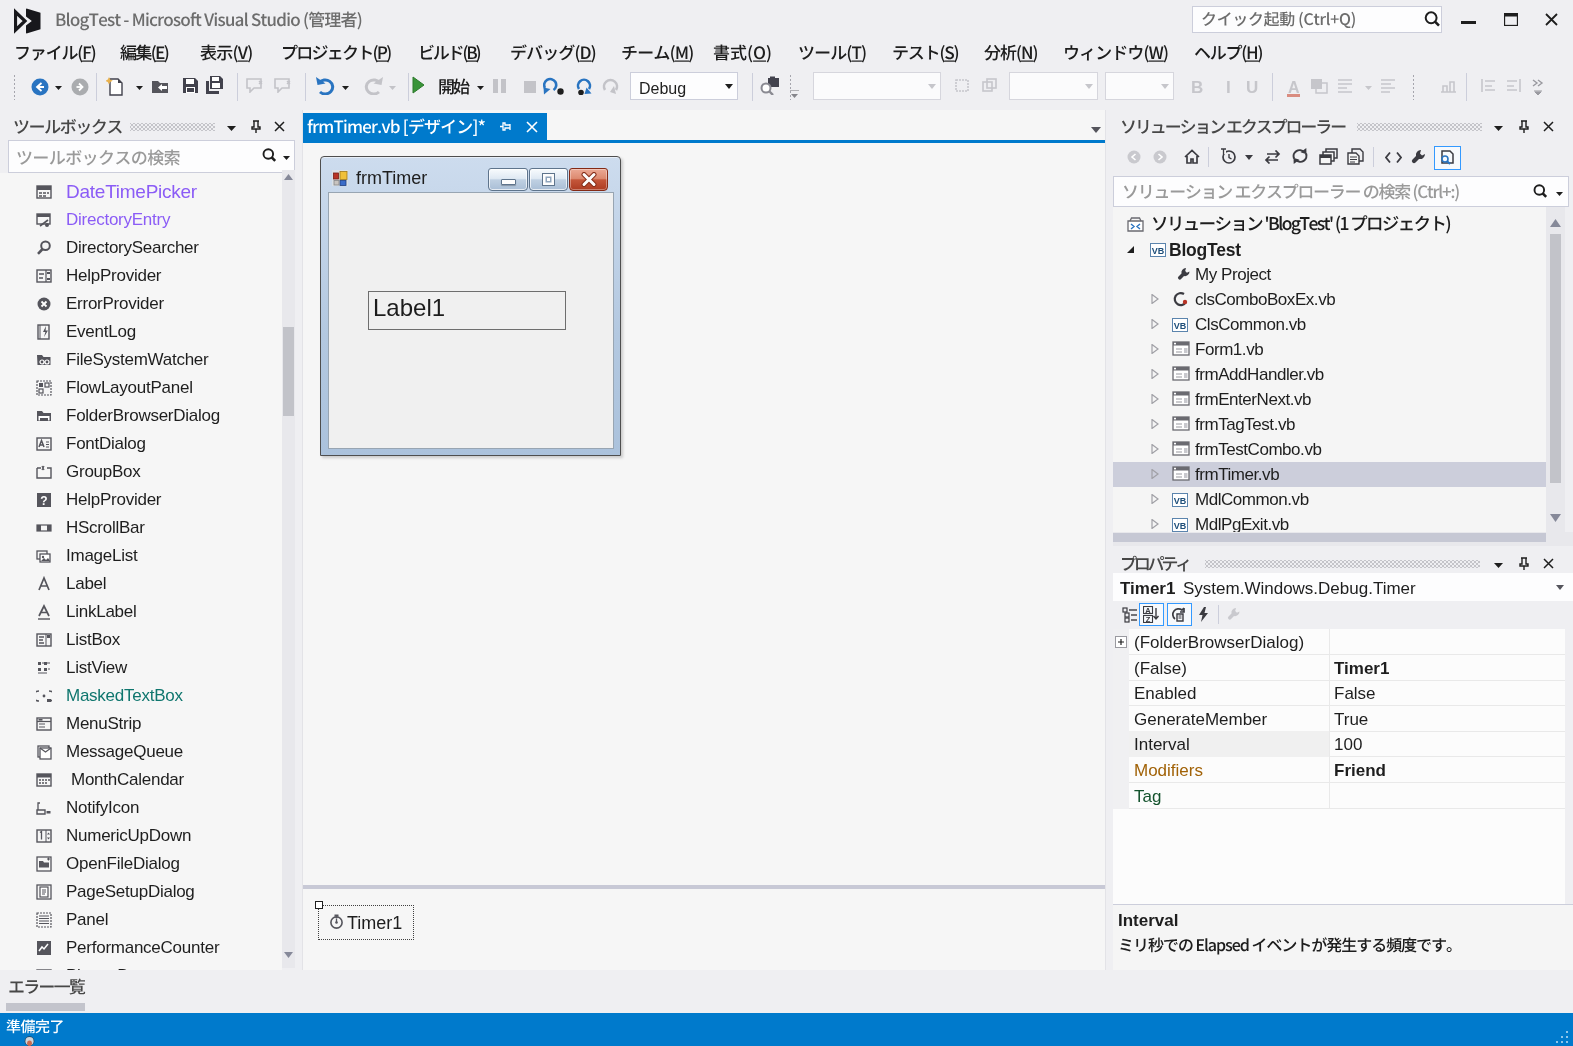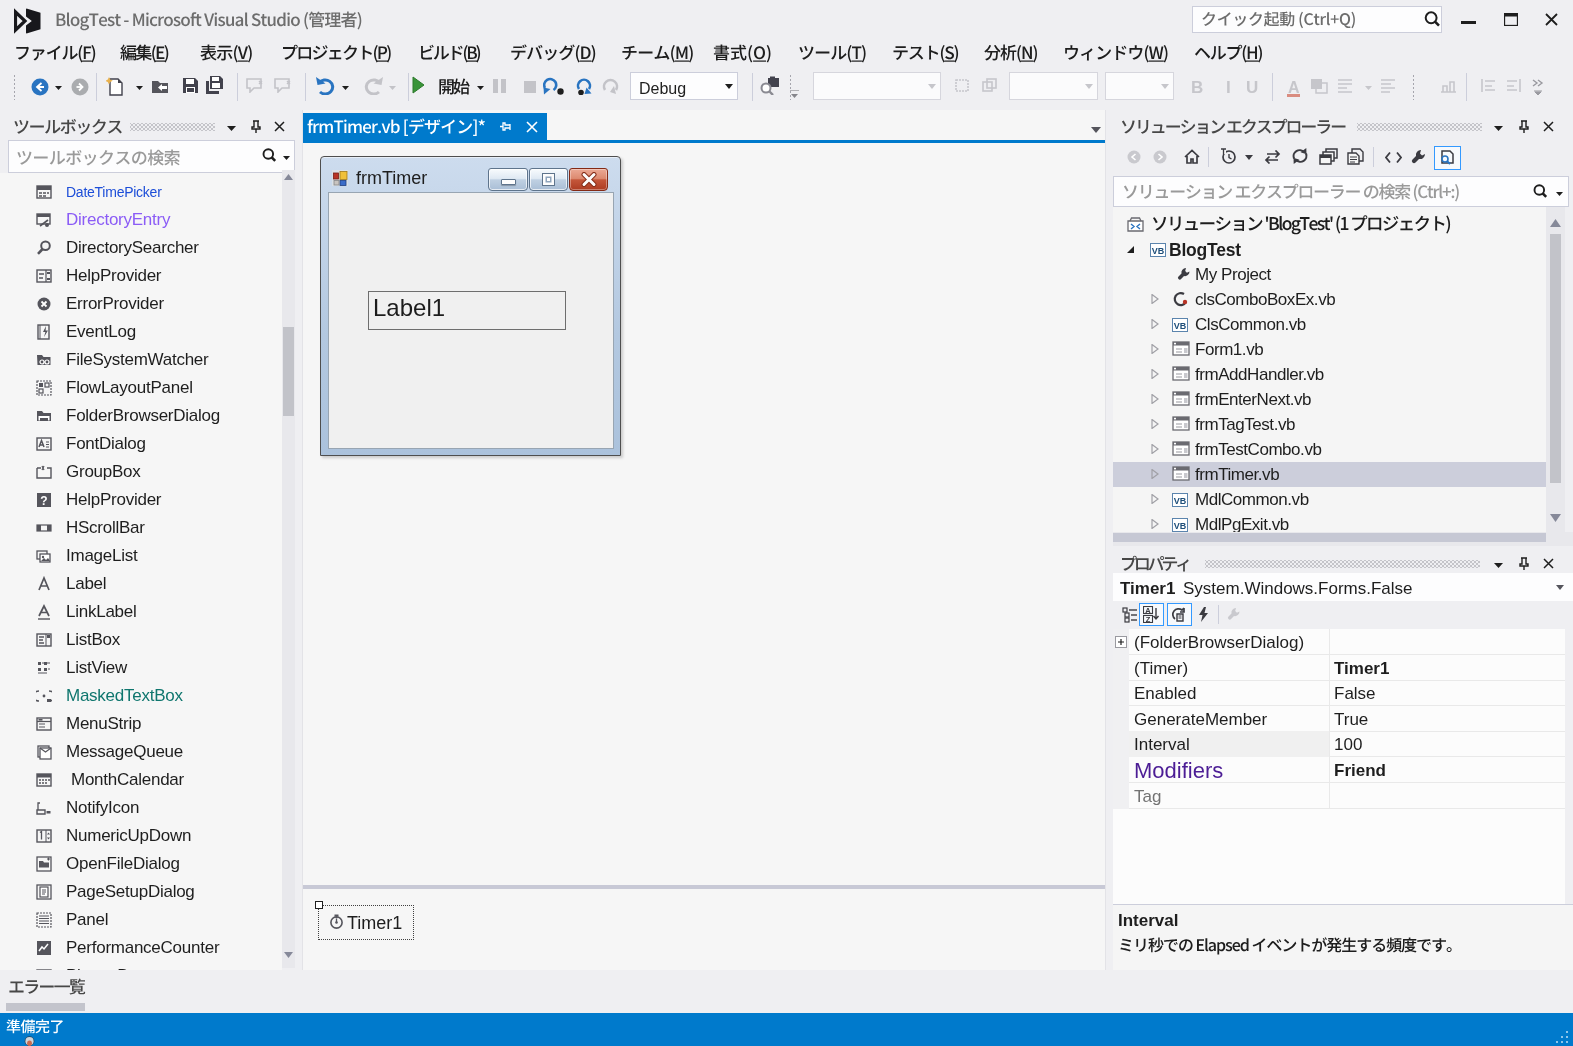--- a/index.html
+++ b/index.html
@@ -265,21 +265,21 @@
     </svg></div>
 <div style="position:absolute;left:283px;top:155px;line-height:0"><svg width="7" height="4" viewBox="0 0 7 4">
       <path d="M0,0 L7,0 L3.5,4 Z" fill="#1e1e1e"></path>
     </svg></div>
 <div style="position:absolute;left:0px;top:173px;width:282px;height:797px;background:#F6F6F6"></div>
 <div style="position:absolute;left:36px;top:184px;line-height:0"><svg width="16" height="16" viewBox="0 0 16 16">
       <rect x="1" y="2" width="14" height="12" fill="none" stroke="#55555c" stroke-width="1.4"></rect>
       <rect x="1" y="2" width="14" height="4" fill="#55555c"></rect>
       <path d="M3,9 h3 M7,9 h3 M11,9 h2 M3,12 h3 M7,12 h3" stroke="#55555c" stroke-width="1.4"></path>
     </svg></div>
-<div style="position:absolute;left:66px;top:182px;font-size:14px;color:#1d4ed8;white-space:pre;line-height:20px;letter-spacing:-0.25px">DateTimePicker</div>
+<div style="position:absolute;left:66px;top:182px;font-size:19px;color:#8b5cf6;white-space:pre;line-height:20px;letter-spacing:-0.25px">DateTimePicker</div>
 <div style="position:absolute;left:36px;top:212px;line-height:0"><svg width="16" height="16" viewBox="0 0 16 16">
       <rect x="1" y="2" width="13" height="10" fill="none" stroke="#55555c" stroke-width="1.4"></rect>
       <rect x="1" y="2" width="13" height="3" fill="#55555c"></rect>
       <path d="M4,14 l8,-6" stroke="#55555c" stroke-width="1.6"></path>
       <circle cx="11" cy="13" r="2" fill="#55555c"></circle>
     </svg></div>
 <div style="position:absolute;left:66px;top:210px;font-size:17px;color:#8b5cf6;white-space:pre;line-height:20px;letter-spacing:-0.25px">DirectoryEntry</div>
 <div style="position:absolute;left:36px;top:240px;line-height:0"><svg width="16" height="16" viewBox="0 0 16 16">
       <circle cx="9.5" cy="5.8" r="4.3" stroke="#55555c" stroke-width="2" fill="none"></circle>
       <path d="M6.6,9 L2,13.8" stroke="#55555c" stroke-width="2.6"></path>
@@ -722,21 +722,21 @@
       <path d="M0,0 L9,0 L4.5,5 Z" fill="#1e1e1e"></path>
     </svg></div>
 <div style="position:absolute;left:1519px;top:557px;line-height:0"><svg width="10" height="14" viewBox="0 0 10 14">
       <path d="M2,1 h6 M3,1 v6 h-2 l0,2 h8 l0,-2 h-2 v-6 M5,9 v4" stroke="#1e1e1e" stroke-width="1.4" fill="none"></path>
     </svg></div>
 <div style="position:absolute;left:1543px;top:558px;line-height:0"><svg width="11" height="11" viewBox="0 0 11 11">
       <path d="M1,1 L10,10 M10,1 L1,10" stroke="#1e1e1e" stroke-width="1.5" fill="none"></path>
     </svg></div>
 <div style="position:absolute;left:1113px;top:573px;width:460px;height:28px;background:#FDFDFE"></div>
 <div style="position:absolute;left:1120px;top:579px;font-size:17px;color:#1e1e1e;white-space:pre;line-height:20px;font-weight:700">Timer1</div>
-<div style="position:absolute;left:1183px;top:579px;font-size:17px;color:#1e1e1e;white-space:pre;line-height:20px">System.Windows.Forms.False</div>
+<div style="position:absolute;left:1183px;top:579px;font-size:17px;color:#1e1e1e;white-space:pre;line-height:20px">System.Windows.Debug.Timer</div>
 <div style="position:absolute;left:1556px;top:585px;line-height:0"><svg width="8" height="5" viewBox="0 0 8 5">
       <path d="M0,0 L8,0 L4.0,5 Z" fill="#55555c"></path>
     </svg></div>
 <div style="position:absolute;left:1122px;top:607px;line-height:0"><svg width="16" height="16" viewBox="0 0 16 16">
       <rect x="1" y="1" width="4" height="4" fill="none" stroke="#3b3b41" stroke-width="1.2"></rect>
       <path d="M7,3 h8" stroke="#3b3b41" stroke-width="1.4"></path>
 <rect x="3" y="6" width="4" height="4" fill="none" stroke="#3b3b41" stroke-width="1.2"></rect>
       <path d="M9,8 h6" stroke="#3b3b41" stroke-width="1.4"></path>
 <rect x="3" y="11" width="4" height="4" fill="none" stroke="#3b3b41" stroke-width="1.2"></rect>
       <path d="M9,13 h6" stroke="#3b3b41" stroke-width="1.4"></path>
@@ -761,37 +761,37 @@
 <div class="sep" style="left:1218px;top:605px;height:19px"></div>
 <div style="position:absolute;left:1227px;top:607px;line-height:0"><svg width="15" height="14" viewBox="0 0 15 14">
       <path d="M9,1 a4.5,4.5 0 0 0 -4.5,5.5 L1.5,9.5 a1.8,1.8 0 0 0 2.6,2.6 L7,9 a4.5,4.5 0 0 0 5.5,-4.5 l-2.6,1.3 -1.7,-1.7 Z" fill="#c9c9ce"></path>
     </svg></div>
 <div style="position:absolute;left:1113px;top:629px;width:452px;height:275px;background:#FCFCFC"></div>
 <div style="position:absolute;left:1113px;top:629px;width:452px;height:180px;border-bottom:1px solid #E9E9E9"></div>
 <div style="position:absolute;left:1113px;top:629px;width:16px;height:180px;background:#F0F0F2"></div>
 <div style="position:absolute;left:1129px;top:629px;width:436px;height:26px;border-bottom:1px solid #E9E9E9"></div>
 <div style="position:absolute;left:1134px;top:633px;font-size:17px;color:#1e1e1e;white-space:pre;line-height:20px">(FolderBrowserDialog)</div>
 <div style="position:absolute;left:1129px;top:655px;width:436px;height:26px;border-bottom:1px solid #E9E9E9"></div>
-<div style="position:absolute;left:1134px;top:659px;font-size:17px;color:#1e1e1e;white-space:pre;line-height:20px">(Timer)</div>
+<div style="position:absolute;left:1134px;top:659px;font-size:17px;color:#1e1e1e;white-space:pre;line-height:20px">(False)</div>
 <div style="position:absolute;left:1334px;top:659px;font-size:17px;color:#1e1e1e;white-space:pre;line-height:20px;font-weight:700">Timer1</div>
 <div style="position:absolute;left:1129px;top:680px;width:436px;height:26px;border-bottom:1px solid #E9E9E9"></div>
 <div style="position:absolute;left:1134px;top:684px;font-size:17px;color:#1e1e1e;white-space:pre;line-height:20px">Enabled</div>
 <div style="position:absolute;left:1334px;top:684px;font-size:17px;color:#1e1e1e;white-space:pre;line-height:20px">False</div>
 <div style="position:absolute;left:1129px;top:706px;width:436px;height:26px;border-bottom:1px solid #E9E9E9"></div>
 <div style="position:absolute;left:1134px;top:710px;font-size:17px;color:#1e1e1e;white-space:pre;line-height:20px">GenerateMember</div>
 <div style="position:absolute;left:1334px;top:710px;font-size:17px;color:#1e1e1e;white-space:pre;line-height:20px">True</div>
 <div style="position:absolute;left:1129px;top:731px;width:436px;height:26px;border-bottom:1px solid #E9E9E9"></div>
 <div style="position:absolute;left:1129px;top:731px;width:200px;height:26px;background:#F0F0F0"></div>
 <div style="position:absolute;left:1134px;top:735px;font-size:17px;color:#1e1e1e;white-space:pre;line-height:20px">Interval</div>
 <div style="position:absolute;left:1334px;top:735px;font-size:17px;color:#1e1e1e;white-space:pre;line-height:20px">100</div>
 <div style="position:absolute;left:1129px;top:757px;width:436px;height:26px;border-bottom:1px solid #E9E9E9"></div>
-<div style="position:absolute;left:1134px;top:761px;font-size:22px;color:#4c1d95;white-space:pre;line-height:20px">Modifiers</div>
+<div style="position:absolute;left:1134px;top:761px;font-size:17px;color:#a16207;white-space:pre;line-height:20px">Modifiers</div>
 <div style="position:absolute;left:1334px;top:761px;font-size:17px;color:#1e1e1e;white-space:pre;line-height:20px;font-weight:700">Friend</div>
 <div style="position:absolute;left:1129px;top:783px;width:436px;height:26px;border-bottom:1px solid #E9E9E9"></div>
-<div style="position:absolute;left:1134px;top:787px;font-size:17px;color:#737373;white-space:pre;line-height:20px">Tag</div>
+<div style="position:absolute;left:1134px;top:787px;font-size:17px;color:#14532d;white-space:pre;line-height:20px">Tag</div>
 <div style="position:absolute;left:1329px;top:629px;width:1px;height:180px;background:#E9E9E9"></div>
 <div style="position:absolute;left:1115px;top:636px;line-height:0"><svg width="12" height="12" viewBox="0 0 12 12">
       <rect x="0.5" y="0.5" width="11" height="11" fill="#fff" stroke="#9a9aa0"></rect>
       <path d="M3,6 h6 M6,3 v6" stroke="#1e1e1e" stroke-width="1.2"></path>
     </svg></div>
 <div style="position:absolute;left:1113px;top:904px;width:460px;height:66px;background:#F5F5F5;border-top:1px solid #CCCEDB"></div>
 <div style="position:absolute;left:1118px;top:911px;font-size:17px;color:#1e1e1e;white-space:pre;line-height:20px;font-weight:700">Interval</div>
 <div style="position:absolute;left:1118px;top:934px;line-height:0"><svg width="345" height="22" viewBox="0 -17 345 22" style="overflow:visible">
       <path d="M4.6 -12.3Q5.2 -12.2 6.1 -12.1Q6.9 -11.9 7.9 -11.7Q8.9 -11.6 9.9 -11.3Q10.8 -11.1 11.7 -10.9Q12.5 -10.6 13.1 -10.4L12.5 -8.8Q11.9 -9 11.1 -9.3Q10.3 -9.5 9.3 -9.7Q8.4 -10 7.4 -10.2Q6.4 -10.4 5.5 -10.5Q4.6 -10.7 4 -10.8ZM3.8 -8.1Q4.7 -7.9 5.8 -7.7Q6.9 -7.5 8 -7.2Q9.2 -6.9 10.3 -6.7Q11.3 -6.4 12.1 -6.1L11.4 -4.5Q10.7 -4.8 9.7 -5.1Q8.7 -5.4 7.5 -5.6Q6.3 -5.9 5.2 -6.1Q4.1 -6.4 3.2 -6.5ZM3 -3.4Q3.8 -3.3 4.8 -3.1Q5.9 -2.9 7 -2.7Q8.1 -2.4 9.1 -2.1Q10.2 -1.9 11.1 -1.6Q12 -1.3 12.7 -1L12 0.6Q11.3 0.3 10.4 0Q9.5 -0.3 8.4 -0.6Q7.3 -0.8 6.2 -1.1Q5.1 -1.3 4.1 -1.5Q3.1 -1.7 2.4 -1.8ZM27.6 -12.3Q27.6 -12 27.6 -11.6Q27.5 -11.2 27.5 -10.8Q27.5 -10.4 27.5 -9.9Q27.5 -9.3 27.5 -8.8Q27.5 -8.3 27.5 -7.9Q27.5 -6.5 27.4 -5.6Q27.3 -4.6 27.1 -3.9Q26.9 -3.2 26.5 -2.6Q26.2 -2.1 25.8 -1.6Q25.3 -1 24.6 -0.5Q23.9 -0 23.2 0.3Q22.5 0.6 21.9 0.8L20.6 -0.6Q21.7 -0.9 22.7 -1.4Q23.7 -1.9 24.4 -2.7Q24.8 -3.2 25.1 -3.7Q25.4 -4.2 25.5 -4.8Q25.6 -5.4 25.7 -6.2Q25.7 -7 25.7 -8Q25.7 -8.4 25.7 -8.9Q25.7 -9.4 25.7 -9.9Q25.7 -10.5 25.7 -10.8Q25.7 -11.2 25.7 -11.6Q25.7 -12 25.6 -12.3ZM20.2 -12.1Q20.2 -11.9 20.1 -11.6Q20.1 -11.3 20.1 -11Q20.1 -10.8 20.1 -10.4Q20.1 -10 20.1 -9.5Q20.1 -8.9 20.1 -8.3Q20.1 -7.8 20.1 -7.2Q20.1 -6.6 20.1 -6.2Q20.1 -5.8 20.1 -5.6Q20.1 -5.3 20.1 -4.9Q20.2 -4.5 20.2 -4.3H18.3Q18.3 -4.5 18.3 -4.9Q18.4 -5.2 18.4 -5.6Q18.4 -5.8 18.4 -6.2Q18.4 -6.6 18.4 -7.2Q18.4 -7.8 18.4 -8.4Q18.4 -9 18.4 -9.5Q18.4 -10 18.4 -10.4Q18.4 -10.8 18.4 -11Q18.4 -11.2 18.3 -11.5Q18.3 -11.9 18.3 -12.1ZM40.2 -13.5H41.7V-5.1Q41.7 -4.6 41.6 -4.2Q41.5 -3.9 41.1 -3.7Q40.7 -3.5 40.2 -3.5Q39.7 -3.4 38.9 -3.4Q38.9 -3.7 38.7 -4.2Q38.6 -4.6 38.4 -4.9Q38.9 -4.9 39.3 -4.9Q39.8 -4.9 39.9 -4.9Q40.2 -4.9 40.2 -5.2ZM37.8 -10.8 39.3 -10.5Q39 -9.1 38.5 -7.7Q38 -6.3 37.4 -5.4Q37.3 -5.5 37 -5.6Q36.8 -5.8 36.5 -5.9Q36.3 -6 36.1 -6.1Q36.7 -7 37.1 -8.2Q37.6 -9.5 37.8 -10.8ZM42.4 -10.5 43.8 -10.9Q44.2 -10.2 44.5 -9.4Q44.9 -8.6 45.2 -7.8Q45.4 -7 45.5 -6.3L44.1 -5.8Q44 -6.5 43.7 -7.3Q43.5 -8.1 43.2 -8.9Q42.8 -9.8 42.4 -10.5ZM43.1 -5.6 44.6 -5.2Q44.1 -3.4 43.1 -2.1Q42.1 -0.8 40.6 0Q39.1 0.8 37 1.3Q36.9 1 36.6 0.6Q36.4 0.2 36.2 -0.1Q38.1 -0.4 39.4 -1.1Q40.8 -1.8 41.7 -2.9Q42.6 -4 43.1 -5.6ZM33.1 -12.1H34.6V1.3H33.1ZM30.7 -9H36.5V-7.6H30.7ZM33.2 -8.4 34.1 -8Q33.9 -7.2 33.6 -6.3Q33.2 -5.3 32.8 -4.4Q32.4 -3.6 32 -2.8Q31.5 -2 31.1 -1.4Q31 -1.7 30.7 -2.2Q30.5 -2.6 30.3 -2.9Q30.8 -3.3 31.2 -4Q31.6 -4.7 32 -5.4Q32.4 -6.2 32.7 -7Q33 -7.7 33.2 -8.4ZM35.6 -13.3 36.6 -12.1Q35.8 -11.8 34.9 -11.6Q33.9 -11.3 32.9 -11.1Q31.9 -11 31 -10.8Q30.9 -11.1 30.8 -11.4Q30.6 -11.8 30.5 -12Q31.4 -12.2 32.3 -12.4Q33.3 -12.6 34.1 -12.8Q35 -13.1 35.6 -13.3ZM34.6 -6.9Q34.7 -6.7 35 -6.4Q35.3 -6.1 35.7 -5.8Q36.1 -5.4 36.3 -5.1Q36.6 -4.8 36.8 -4.7L35.8 -3.4Q35.7 -3.7 35.5 -4.1Q35.2 -4.5 34.9 -4.9Q34.6 -5.3 34.4 -5.7Q34.1 -6 33.9 -6.3ZM46.1 -10.7Q46.6 -10.8 47 -10.8Q47.4 -10.8 47.6 -10.8Q48 -10.9 48.8 -10.9Q49.5 -11 50.4 -11.1Q51.3 -11.2 52.4 -11.3Q53.4 -11.4 54.6 -11.5Q55.4 -11.5 56.2 -11.6Q57 -11.6 57.7 -11.7Q58.4 -11.7 59 -11.7L59 -10.1Q58.5 -10.1 58 -10.1Q57.4 -10.1 56.8 -10Q56.3 -10 55.9 -9.8Q55.1 -9.6 54.4 -9.1Q53.8 -8.6 53.3 -7.9Q52.8 -7.3 52.6 -6.5Q52.3 -5.8 52.3 -5.1Q52.3 -4.2 52.6 -3.6Q52.9 -2.9 53.5 -2.5Q54 -2 54.7 -1.7Q55.3 -1.4 56.1 -1.3Q56.9 -1.1 57.7 -1.1L57.1 0.7Q56.1 0.6 55.2 0.4Q54.3 0.1 53.5 -0.3Q52.6 -0.7 52 -1.3Q51.4 -2 51 -2.8Q50.7 -3.7 50.7 -4.7Q50.7 -5.9 51.1 -6.9Q51.5 -7.9 52.1 -8.7Q52.7 -9.5 53.3 -9.9Q52.9 -9.8 52.2 -9.8Q51.5 -9.7 50.7 -9.6Q49.9 -9.5 49.1 -9.4Q48.3 -9.3 47.5 -9.2Q46.8 -9.1 46.3 -9ZM56.7 -8.3Q56.9 -8 57.1 -7.7Q57.4 -7.3 57.6 -6.9Q57.8 -6.5 58 -6.1L57 -5.7Q56.7 -6.3 56.4 -6.8Q56.1 -7.4 55.7 -7.9ZM58.5 -9Q58.7 -8.7 58.9 -8.4Q59.2 -8 59.4 -7.6Q59.6 -7.2 59.8 -6.8L58.8 -6.4Q58.5 -7 58.2 -7.5Q57.9 -8 57.5 -8.6ZM69.1 -10.9Q69 -9.7 68.7 -8.3Q68.5 -7 68 -5.6Q67.6 -4 67 -2.9Q66.4 -1.7 65.7 -1.1Q65 -0.5 64.1 -0.5Q63.4 -0.5 62.7 -1.1Q62 -1.7 61.5 -2.7Q61.1 -3.7 61.1 -5Q61.1 -6.3 61.6 -7.5Q62.2 -8.7 63.2 -9.7Q64.1 -10.6 65.5 -11.1Q66.8 -11.7 68.3 -11.7Q69.7 -11.7 70.9 -11.2Q72 -10.7 72.9 -9.9Q73.7 -9.1 74.1 -8Q74.6 -6.9 74.6 -5.6Q74.6 -3.9 73.9 -2.6Q73.2 -1.3 71.8 -0.5Q70.5 0.3 68.5 0.6L67.5 -0.9Q68 -1 68.3 -1Q68.7 -1.1 69 -1.1Q69.7 -1.3 70.4 -1.7Q71.1 -2.1 71.7 -2.6Q72.2 -3.2 72.5 -4Q72.8 -4.7 72.8 -5.7Q72.8 -6.6 72.5 -7.4Q72.2 -8.3 71.6 -8.9Q71 -9.5 70.2 -9.8Q69.3 -10.2 68.2 -10.2Q66.9 -10.2 65.9 -9.7Q64.9 -9.2 64.2 -8.5Q63.5 -7.7 63.1 -6.8Q62.7 -6 62.7 -5.2Q62.7 -4.3 63 -3.7Q63.2 -3.1 63.5 -2.8Q63.9 -2.5 64.2 -2.5Q64.6 -2.5 64.9 -2.9Q65.3 -3.2 65.7 -4Q66 -4.8 66.4 -6Q66.8 -7.1 67 -8.4Q67.2 -9.7 67.4 -11ZM79 0V-11.8H86V-10.2H80.9V-7H85.2V-5.3H80.9V-1.6H86.1V0ZM89.3 0.2Q88.6 0.2 88.2 -0.1Q87.8 -0.3 87.6 -0.9Q87.4 -1.4 87.4 -2.1V-12.8H89.3V-2Q89.3 -1.7 89.4 -1.5Q89.6 -1.3 89.7 -1.3Q89.8 -1.3 89.9 -1.4Q89.9 -1.4 90 -1.4L90.3 0.1Q90.1 0.1 89.9 0.2Q89.6 0.2 89.3 0.2ZM93.2 0.2Q92.5 0.2 91.9 -0.1Q91.3 -0.4 91 -1Q90.7 -1.6 90.7 -2.4Q90.7 -3.8 91.9 -4.6Q93.2 -5.3 95.9 -5.6Q95.9 -6.1 95.7 -6.6Q95.6 -7 95.2 -7.2Q94.9 -7.5 94.2 -7.5Q93.6 -7.5 92.9 -7.2Q92.3 -7 91.7 -6.6L91 -7.9Q91.5 -8.2 92 -8.4Q92.6 -8.7 93.2 -8.9Q93.9 -9 94.6 -9Q95.7 -9 96.4 -8.6Q97.1 -8.2 97.5 -7.3Q97.8 -6.5 97.8 -5.3V0H96.2L96.1 -1H96Q95.4 -0.5 94.7 -0.1Q94 0.2 93.2 0.2ZM93.8 -1.3Q94.4 -1.3 94.9 -1.6Q95.4 -1.8 95.9 -2.3V-4.4Q94.6 -4.3 93.9 -4Q93.1 -3.7 92.8 -3.3Q92.5 -3 92.5 -2.5Q92.5 -1.8 92.9 -1.6Q93.3 -1.3 93.8 -1.3ZM99.4 3.6V-8.8H100.9L101.1 -7.9H101.1Q101.7 -8.3 102.4 -8.7Q103.1 -9 103.8 -9Q104.9 -9 105.7 -8.5Q106.5 -7.9 106.9 -6.9Q107.3 -5.9 107.3 -4.6Q107.3 -3 106.8 -2Q106.2 -0.9 105.4 -0.3Q104.5 0.2 103.5 0.2Q102.9 0.2 102.3 -0Q101.7 -0.3 101.2 -0.8L101.2 0.7V3.6ZM103.1 -1.4Q103.8 -1.4 104.3 -1.7Q104.8 -2.1 105 -2.8Q105.3 -3.5 105.3 -4.5Q105.3 -5.4 105.1 -6.1Q104.9 -6.8 104.5 -7.1Q104 -7.5 103.3 -7.5Q102.8 -7.5 102.3 -7.2Q101.8 -6.9 101.2 -6.4V-2.1Q101.8 -1.7 102.2 -1.5Q102.7 -1.4 103.1 -1.4ZM110.8 0.2Q109.9 0.2 109 -0.1Q108.2 -0.5 107.5 -1L108.4 -2.2Q109 -1.8 109.6 -1.5Q110.2 -1.2 110.9 -1.2Q111.7 -1.2 112 -1.6Q112.4 -1.9 112.4 -2.4Q112.4 -2.8 112.1 -3Q111.8 -3.3 111.4 -3.5Q110.9 -3.7 110.5 -3.9Q109.9 -4.1 109.3 -4.4Q108.8 -4.7 108.4 -5.2Q108 -5.7 108 -6.4Q108 -7.2 108.4 -7.8Q108.8 -8.4 109.5 -8.7Q110.2 -9 111.2 -9Q112.1 -9 112.8 -8.7Q113.5 -8.4 114 -8L113.2 -6.8Q112.7 -7.2 112.2 -7.4Q111.7 -7.6 111.2 -7.6Q110.5 -7.6 110.1 -7.3Q109.8 -7 109.8 -6.5Q109.8 -6.2 110.1 -5.9Q110.3 -5.7 110.7 -5.5Q111.2 -5.3 111.6 -5.2Q112.1 -5 112.5 -4.8Q113 -4.6 113.4 -4.3Q113.7 -4 114 -3.5Q114.2 -3.1 114.2 -2.5Q114.2 -1.7 113.8 -1.1Q113.4 -0.5 112.7 -0.1Q111.9 0.2 110.8 0.2ZM118.8 0.2Q117.6 0.2 116.6 -0.3Q115.6 -0.9 115.1 -1.9Q114.5 -3 114.5 -4.4Q114.5 -5.5 114.8 -6.3Q115.2 -7.2 115.7 -7.8Q116.3 -8.4 117 -8.7Q117.8 -9 118.5 -9Q119.7 -9 120.5 -8.5Q121.3 -8 121.7 -7.1Q122.1 -6.1 122.1 -4.9Q122.1 -4.6 122.1 -4.3Q122.1 -4.1 122 -3.9H116.3Q116.4 -3.1 116.8 -2.5Q117.1 -1.9 117.7 -1.6Q118.3 -1.3 119 -1.3Q119.6 -1.3 120.1 -1.4Q120.6 -1.6 121.1 -1.9L121.8 -0.7Q121.2 -0.3 120.4 -0Q119.7 0.2 118.8 0.2ZM116.3 -5.2H120.5Q120.5 -6.3 120 -6.9Q119.5 -7.6 118.6 -7.6Q118 -7.6 117.5 -7.3Q117.1 -7 116.7 -6.5Q116.4 -6 116.3 -5.2ZM126.2 0.2Q125.1 0.2 124.3 -0.3Q123.5 -0.9 123 -1.9Q122.6 -2.9 122.6 -4.4Q122.6 -5.8 123.1 -6.9Q123.6 -7.9 124.5 -8.5Q125.4 -9 126.3 -9Q127.1 -9 127.6 -8.8Q128.2 -8.5 128.7 -8L128.6 -9.5V-12.8H130.5V0H129L128.8 -1H128.8Q128.3 -0.5 127.6 -0.1Q126.9 0.2 126.2 0.2ZM126.6 -1.4Q127.2 -1.4 127.7 -1.6Q128.1 -1.9 128.6 -2.4V-6.7Q128.1 -7.1 127.7 -7.3Q127.2 -7.5 126.7 -7.5Q126.1 -7.5 125.6 -7.1Q125.1 -6.7 124.8 -6.1Q124.5 -5.4 124.5 -4.4Q124.5 -3.4 124.8 -2.8Q125 -2.1 125.5 -1.7Q126 -1.4 126.6 -1.4ZM134.6 -6Q136.7 -6.6 138.5 -7.3Q140.3 -8.1 141.6 -8.9Q142.4 -9.4 143.2 -10.1Q144.1 -10.7 144.8 -11.4Q145.5 -12.1 146 -12.7L147.4 -11.4Q146.7 -10.7 145.9 -10Q145.1 -9.3 144.2 -8.6Q143.3 -8 142.3 -7.4Q141.4 -6.9 140.3 -6.3Q139.2 -5.8 137.9 -5.3Q136.7 -4.8 135.4 -4.4ZM141.3 -8.1 143.1 -8.6V-1.3Q143.1 -1 143.1 -0.6Q143.1 -0.2 143.2 0.1Q143.2 0.4 143.2 0.6H141.2Q141.2 0.4 141.2 0.1Q141.3 -0.2 141.3 -0.6Q141.3 -1 141.3 -1.3ZM159.6 -11Q159.8 -10.7 160.1 -10.2Q160.4 -9.8 160.6 -9.3Q160.9 -8.8 161.1 -8.4L159.9 -7.9Q159.7 -8.4 159.5 -8.8Q159.2 -9.3 159 -9.7Q158.7 -10.1 158.4 -10.5ZM161.7 -11.8Q161.9 -11.5 162.2 -11.1Q162.5 -10.6 162.8 -10.2Q163.1 -9.7 163.2 -9.3L162.1 -8.8Q161.9 -9.2 161.6 -9.7Q161.4 -10.1 161.1 -10.5Q160.8 -10.9 160.6 -11.3ZM149.1 -4.4Q149.4 -4.7 149.7 -4.9Q150 -5.2 150.3 -5.5Q150.6 -5.8 151 -6.2Q151.3 -6.7 151.8 -7.2Q152.2 -7.7 152.6 -8.2Q153 -8.7 153.4 -9.2Q154.1 -10 154.8 -10.1Q155.5 -10.2 156.4 -9.3Q156.9 -8.9 157.4 -8.3Q158 -7.7 158.6 -7.1Q159.2 -6.5 159.6 -6Q160.2 -5.4 160.8 -4.7Q161.5 -4 162.2 -3.2Q162.9 -2.5 163.6 -1.8L162.1 -0.3Q161.6 -0.9 161 -1.7Q160.3 -2.4 159.7 -3.1Q159.1 -3.8 158.6 -4.4Q158.3 -4.8 157.9 -5.3Q157.4 -5.7 157 -6.2Q156.6 -6.7 156.2 -7.1Q155.9 -7.4 155.6 -7.7Q155.2 -8.1 154.9 -8.1Q154.6 -8 154.2 -7.6Q154 -7.2 153.6 -6.8Q153.3 -6.3 152.9 -5.9Q152.6 -5.4 152.2 -4.9Q151.9 -4.5 151.6 -4.1Q151.4 -3.8 151.1 -3.4Q150.8 -3.1 150.6 -2.8ZM167.1 -11.9Q167.5 -11.7 168.1 -11.2Q168.6 -10.8 169.2 -10.3Q169.8 -9.8 170.3 -9.4Q170.9 -8.9 171.2 -8.6L169.9 -7.3Q169.6 -7.6 169.1 -8Q168.6 -8.5 168 -9Q167.5 -9.5 166.9 -9.9Q166.3 -10.4 165.9 -10.7ZM165.4 -1.3Q166.7 -1.4 167.9 -1.8Q169 -2.1 170 -2.6Q170.9 -3 171.7 -3.5Q173 -4.3 174.1 -5.3Q175.1 -6.3 176 -7.4Q176.8 -8.5 177.3 -9.5L178.3 -7.7Q177.7 -6.7 176.9 -5.6Q176 -4.6 174.9 -3.6Q173.9 -2.7 172.6 -1.9Q171.8 -1.4 170.9 -1Q169.9 -0.5 168.8 -0.1Q167.7 0.2 166.5 0.5ZM183.5 -1.5Q183.5 -1.7 183.5 -2.4Q183.5 -3.1 183.5 -4Q183.5 -5 183.5 -6Q183.5 -7 183.5 -8Q183.5 -8.9 183.5 -9.7Q183.5 -10.4 183.5 -10.7Q183.5 -11.1 183.5 -11.6Q183.5 -12.1 183.4 -12.5H185.4Q185.4 -12.1 185.3 -11.6Q185.3 -11.2 185.3 -10.7Q185.3 -10.2 185.3 -9.4Q185.3 -8.6 185.3 -7.6Q185.3 -6.6 185.3 -5.7Q185.3 -4.7 185.3 -3.8Q185.3 -3 185.3 -2.3Q185.3 -1.7 185.3 -1.5Q185.3 -1.2 185.3 -0.9Q185.3 -0.5 185.4 -0.1Q185.4 0.3 185.4 0.6H183.4Q183.5 0.2 183.5 -0.4Q183.5 -1 183.5 -1.5ZM184.9 -8.3Q185.7 -8.1 186.7 -7.8Q187.7 -7.5 188.7 -7.1Q189.7 -6.7 190.5 -6.4Q191.4 -6 192.1 -5.7L191.3 -3.9Q190.6 -4.3 189.8 -4.6Q189 -5 188.1 -5.4Q187.2 -5.7 186.4 -6Q185.6 -6.3 184.9 -6.5ZM200.3 -12.5Q200.3 -12.2 200.2 -11.9Q200.2 -11.6 200.1 -11.3Q200 -11 199.9 -10.6Q199.9 -10.1 199.8 -9.6Q199.7 -9.1 199.6 -8.6Q199.4 -7.9 199.2 -7.1Q198.9 -6.2 198.6 -5.2Q198.3 -4.2 197.9 -3.1Q197.5 -2.1 197.1 -1.1Q196.6 -0.1 196.1 0.7L194.4 0Q194.9 -0.7 195.4 -1.6Q195.9 -2.6 196.3 -3.5Q196.7 -4.5 197 -5.5Q197.3 -6.5 197.6 -7.3Q197.8 -8.1 197.9 -8.7Q198.1 -9.7 198.3 -10.7Q198.4 -11.8 198.4 -12.7ZM205.8 -10.7Q206.2 -10.2 206.6 -9.5Q207 -8.7 207.5 -7.9Q207.9 -7.1 208.2 -6.3Q208.5 -5.5 208.7 -5L207.1 -4.2Q206.9 -4.8 206.6 -5.6Q206.3 -6.4 205.9 -7.3Q205.6 -8.1 205.1 -8.8Q204.7 -9.6 204.3 -10.1ZM194.2 -9.1Q194.6 -9.1 195 -9.1Q195.4 -9.1 195.8 -9.1Q196.2 -9.1 196.7 -9.1Q197.3 -9.2 197.9 -9.2Q198.6 -9.3 199.2 -9.3Q199.9 -9.4 200.4 -9.4Q201 -9.5 201.3 -9.5Q202.1 -9.5 202.7 -9.2Q203.3 -9 203.7 -8.3Q204 -7.7 204 -6.6Q204 -5.6 203.9 -4.5Q203.9 -3.4 203.7 -2.4Q203.5 -1.4 203.1 -0.8Q202.7 0.1 202.1 0.4Q201.5 0.6 200.6 0.6Q200.2 0.6 199.7 0.6Q199.1 0.5 198.7 0.4L198.5 -1.3Q198.8 -1.2 199.2 -1.1Q199.5 -1.1 199.9 -1Q200.2 -1 200.4 -1Q200.8 -1 201.2 -1.1Q201.5 -1.3 201.7 -1.7Q202 -2.2 202.1 -3Q202.3 -3.8 202.4 -4.7Q202.4 -5.6 202.4 -6.4Q202.4 -7.1 202.2 -7.4Q202 -7.8 201.7 -7.9Q201.3 -8 200.8 -8Q200.4 -8 199.8 -7.9Q199.1 -7.9 198.4 -7.8Q197.6 -7.7 197 -7.7Q196.3 -7.6 196 -7.5Q195.7 -7.5 195.2 -7.4Q194.7 -7.4 194.4 -7.3ZM205.8 -13Q206 -12.7 206.2 -12.3Q206.5 -11.9 206.7 -11.5Q206.9 -11.1 207.1 -10.8L206 -10.4Q205.8 -10.7 205.6 -11.1Q205.4 -11.5 205.2 -11.9Q204.9 -12.3 204.7 -12.6ZM207.6 -13.7Q207.8 -13.4 208.1 -13Q208.3 -12.6 208.6 -12.2Q208.8 -11.8 208.9 -11.5L207.9 -11Q207.6 -11.6 207.3 -12.2Q206.9 -12.8 206.6 -13.3ZM211.9 -8H220.7V-6.5H211.9ZM210.2 -12.9H214.9V-11.5H210.2ZM209.9 -4.4H222.6V-2.9H209.9ZM214.3 -12.9H214.6L214.9 -12.9L215.9 -12.4Q215.5 -11.2 214.9 -10.2Q214.2 -9.2 213.4 -8.3Q212.5 -7.5 211.6 -6.8Q210.6 -6.2 209.6 -5.7Q209.5 -6 209.2 -6.3Q208.9 -6.7 208.7 -6.9Q209.6 -7.3 210.4 -7.8Q211.3 -8.4 212.1 -9.2Q212.8 -9.9 213.4 -10.8Q214 -11.6 214.3 -12.6ZM213.4 -7.2H215V-4.5Q215 -3.6 214.8 -2.8Q214.7 -2 214.2 -1.2Q213.8 -0.4 212.9 0.3Q212 0.9 210.5 1.4Q210.4 1.2 210.2 1Q210 0.8 209.8 0.6Q209.7 0.3 209.5 0.2Q210.8 -0.2 211.6 -0.8Q212.4 -1.3 212.8 -1.9Q213.2 -2.6 213.3 -3.2Q213.4 -3.9 213.4 -4.5ZM217.8 -13.5Q218.3 -12.1 219.2 -10.8Q220.1 -9.6 221.3 -8.6Q222.5 -7.6 223.9 -7.1Q223.7 -6.9 223.5 -6.7Q223.3 -6.5 223.1 -6.2Q222.9 -6 222.8 -5.7Q221.3 -6.4 220.1 -7.5Q218.9 -8.6 218 -10Q217 -11.4 216.4 -13.1ZM209.9 -10.3 210.9 -11.1Q211.2 -10.9 211.6 -10.6Q212 -10.3 212.3 -10Q212.7 -9.7 212.9 -9.5L211.9 -8.6Q211.7 -8.8 211.3 -9.1Q211 -9.4 210.6 -9.7Q210.2 -10 209.9 -10.3ZM220.4 -13.3 221.6 -12.5Q221 -11.9 220.2 -11.3Q219.5 -10.7 218.9 -10.3L218 -11Q218.4 -11.3 218.8 -11.7Q219.3 -12.1 219.7 -12.5Q220.1 -12.9 220.4 -13.3ZM222.3 -11.5 223.4 -10.7Q222.8 -10.1 222 -9.4Q221.3 -8.8 220.6 -8.4L219.7 -9.1Q220.1 -9.4 220.6 -9.8Q221.1 -10.2 221.5 -10.7Q222 -11.1 222.3 -11.5ZM217.4 -7.2H219V-0.8Q219 -0.4 219.1 -0.3Q219.2 -0.1 219.6 -0.1Q219.7 -0.1 219.9 -0.1Q220.1 -0.1 220.3 -0.1Q220.6 -0.1 220.8 -0.1Q221 -0.1 221.1 -0.1Q221.4 -0.1 221.5 -0.3Q221.6 -0.4 221.6 -0.9Q221.7 -1.3 221.7 -2.1Q222 -1.9 222.4 -1.7Q222.8 -1.5 223.1 -1.5Q223 -0.4 222.9 0.2Q222.7 0.8 222.3 1Q221.9 1.2 221.3 1.2Q221.1 1.2 220.9 1.2Q220.6 1.2 220.3 1.2Q220 1.2 219.7 1.2Q219.4 1.2 219.3 1.2Q218.5 1.2 218.1 1.1Q217.7 0.9 217.6 0.4Q217.4 -0 217.4 -0.8ZM226.6 -10.5H237.7V-9H226.6ZM225.9 -5.8H237.1V-4.3H225.9ZM224.1 -0.6H238.5V0.9H224.1ZM230.5 -13.5H232.1V0.1H230.5ZM226.8 -13.3 228.4 -12.9Q228.1 -11.7 227.6 -10.5Q227.1 -9.3 226.5 -8.3Q225.9 -7.3 225.3 -6.5Q225.2 -6.6 224.9 -6.8Q224.6 -7 224.4 -7.2Q224.1 -7.3 223.9 -7.4Q224.6 -8.1 225.1 -9.1Q225.7 -10 226.1 -11.1Q226.5 -12.2 226.8 -13.3ZM248.4 -12.8Q248.4 -12.7 248.4 -12.4Q248.4 -12.2 248.4 -12Q248.4 -11.7 248.4 -11.6Q248.3 -11.3 248.3 -10.7Q248.3 -10.2 248.3 -9.6Q248.3 -8.9 248.3 -8.3Q248.3 -7.6 248.4 -7.1Q248.4 -6.5 248.4 -6.1L246.8 -6.7Q246.8 -7 246.8 -7.5Q246.8 -8 246.8 -8.6Q246.8 -9.2 246.7 -9.8Q246.7 -10.4 246.7 -10.8Q246.7 -11.3 246.7 -11.6Q246.7 -12 246.6 -12.3Q246.6 -12.7 246.6 -12.8ZM239.7 -10.7Q240.4 -10.7 241.2 -10.7Q242.1 -10.7 243 -10.7Q244 -10.8 245 -10.8Q245.9 -10.8 246.8 -10.8Q247.6 -10.8 248.3 -10.8Q249 -10.8 249.7 -10.8Q250.4 -10.8 251.1 -10.8Q251.7 -10.8 252.3 -10.8Q252.8 -10.8 253.1 -10.8L253.1 -9.3Q252.4 -9.3 251.2 -9.3Q250 -9.4 248.3 -9.4Q247.2 -9.4 246.1 -9.3Q245 -9.3 243.8 -9.3Q242.7 -9.3 241.7 -9.2Q240.6 -9.2 239.7 -9.1ZM248.2 -6Q248.2 -4.8 247.9 -4Q247.6 -3.2 247 -2.8Q246.4 -2.4 245.6 -2.4Q245.1 -2.4 244.6 -2.6Q244.1 -2.8 243.8 -3.1Q243.4 -3.5 243.1 -4Q242.9 -4.5 242.9 -5.2Q242.9 -6.1 243.3 -6.7Q243.7 -7.4 244.4 -7.7Q245.1 -8.1 245.9 -8.1Q246.9 -8.1 247.6 -7.7Q248.2 -7.2 248.6 -6.5Q248.9 -5.7 248.9 -4.7Q248.9 -3.9 248.7 -3.1Q248.4 -2.3 247.9 -1.5Q247.3 -0.7 246.3 -0Q245.4 0.6 244 1L242.6 -0.3Q243.6 -0.6 244.5 -0.9Q245.4 -1.3 246 -1.9Q246.6 -2.4 247 -3.2Q247.3 -3.9 247.3 -5Q247.3 -5.9 246.9 -6.3Q246.5 -6.7 245.9 -6.7Q245.5 -6.7 245.2 -6.6Q244.9 -6.4 244.6 -6.1Q244.4 -5.7 244.4 -5.3Q244.4 -4.6 244.9 -4.2Q245.3 -3.9 245.9 -3.9Q246.3 -3.9 246.7 -4.1Q247 -4.4 247.1 -4.9Q247.2 -5.5 247 -6.4ZM256.8 -12Q257.1 -12 257.5 -11.9Q257.8 -11.9 258.1 -11.9Q258.4 -11.9 258.9 -11.9Q259.5 -11.9 260.1 -12Q260.8 -12 261.5 -12Q262.1 -12 262.7 -12.1Q263.2 -12.1 263.5 -12.1Q263.9 -12.1 264.1 -12.2Q264.4 -12.2 264.5 -12.2L265.4 -11.1Q265.2 -10.9 264.9 -10.7Q264.6 -10.6 264.4 -10.4Q264.1 -10.2 263.6 -9.8Q263.1 -9.4 262.6 -8.9Q262 -8.4 261.5 -8Q260.9 -7.6 260.5 -7.2Q261 -7.4 261.5 -7.4Q261.9 -7.5 262.4 -7.5Q263.7 -7.5 264.8 -7Q265.8 -6.5 266.4 -5.6Q267.1 -4.7 267.1 -3.6Q267.1 -2.3 266.4 -1.3Q265.7 -0.3 264.5 0.2Q263.2 0.8 261.4 0.8Q260.3 0.8 259.5 0.5Q258.6 0.2 258.2 -0.4Q257.7 -0.9 257.7 -1.6Q257.7 -2.2 258 -2.8Q258.4 -3.3 259 -3.6Q259.6 -3.9 260.4 -3.9Q261.4 -3.9 262.2 -3.5Q262.9 -3 263.3 -2.3Q263.7 -1.6 263.7 -0.7L262.2 -0.5Q262.2 -1.5 261.7 -2.1Q261.2 -2.7 260.4 -2.7Q259.9 -2.7 259.5 -2.4Q259.2 -2.1 259.2 -1.8Q259.2 -1.3 259.7 -1Q260.3 -0.7 261.1 -0.7Q262.5 -0.7 263.4 -1Q264.4 -1.4 264.9 -2Q265.4 -2.7 265.4 -3.6Q265.4 -4.4 264.9 -4.9Q264.5 -5.5 263.7 -5.9Q262.9 -6.2 261.9 -6.2Q260.9 -6.2 260.2 -6Q259.4 -5.7 258.7 -5.3Q258 -4.9 257.3 -4.3Q256.7 -3.7 256 -3L254.8 -4.2Q255.2 -4.6 255.8 -5Q256.4 -5.5 257 -6Q257.6 -6.5 258.1 -6.9Q258.6 -7.4 258.9 -7.6Q259.3 -7.9 259.8 -8.3Q260.2 -8.7 260.7 -9.1Q261.3 -9.6 261.7 -9.9Q262.2 -10.3 262.5 -10.6Q262.2 -10.6 261.8 -10.6Q261.3 -10.6 260.8 -10.5Q260.3 -10.5 259.8 -10.5Q259.2 -10.5 258.8 -10.4Q258.3 -10.4 258.1 -10.4Q257.8 -10.4 257.5 -10.4Q257.2 -10.3 256.9 -10.3ZM272.8 -11.7H275.9V-10.4H272.8ZM268.7 -8.8H276.3V-7.5H268.7ZM272.1 -13.4H273.5V-8.1H272.1ZM269.8 -12.2H271V-7.9H269.8ZM274.5 -4.4 275.8 -4Q275.1 -1.9 273.6 -0.6Q272 0.7 269.7 1.4Q269.6 1.1 269.4 0.7Q269.1 0.4 268.9 0.1Q271 -0.4 272.4 -1.5Q273.9 -2.6 274.5 -4.4ZM274.1 -6.6 275.3 -7Q275.6 -6.4 276 -5.7Q276.3 -5 276.4 -4.5L275.2 -4Q275.1 -4.5 274.8 -5.2Q274.5 -6 274.1 -6.6ZM272.1 -7.8H273.5V-3.8Q273.5 -3.3 273.4 -3Q273.3 -2.7 272.9 -2.6Q272.6 -2.4 272.2 -2.4Q271.7 -2.4 271.1 -2.4Q271.1 -2.7 271 -3Q270.9 -3.4 270.8 -3.6Q271.1 -3.6 271.5 -3.6Q271.8 -3.6 271.9 -3.6Q272.1 -3.6 272.1 -3.8ZM270 -6.9 271.4 -6.6Q271.1 -5.7 270.7 -4.8Q270.3 -3.8 269.8 -3.2Q269.7 -3.3 269.5 -3.4Q269.3 -3.6 269 -3.7Q268.8 -3.8 268.6 -3.9Q269.1 -4.4 269.4 -5.3Q269.8 -6.1 270 -6.9ZM276.2 -12.8H283.4V-11.5H276.2ZM278 -6.6V-5.3H281.7V-6.6ZM278 -4.2V-2.9H281.7V-4.2ZM278 -9V-7.7H281.7V-9ZM276.6 -10.2H283.1V-1.8H276.6ZM279.1 -12.1 280.7 -11.9Q280.5 -11.2 280.3 -10.6Q280.1 -9.9 279.9 -9.3L278.7 -9.6Q278.7 -9.9 278.8 -10.4Q278.9 -10.8 279 -11.3Q279.1 -11.8 279.1 -12.1ZM278 -1.6 279.3 -0.8Q278.9 -0.4 278.4 0Q277.8 0.4 277.2 0.8Q276.6 1.1 276 1.4Q275.9 1.2 275.5 0.9Q275.2 0.6 275 0.4Q275.6 0.2 276.1 -0.2Q276.7 -0.5 277.2 -0.9Q277.7 -1.3 278 -1.6ZM280.2 -0.8 281.4 -1.5Q281.8 -1.2 282.3 -0.9Q282.7 -0.5 283.1 -0.1Q283.6 0.2 283.8 0.5L282.6 1.4Q282.4 1.1 282 0.7Q281.6 0.3 281.1 -0.1Q280.6 -0.5 280.2 -0.8ZM286.9 -9H298.2V-7.8H286.9ZM287.1 -4.4H296.1V-3.1H287.1ZM289.3 -10.2H290.8V-6.4H294.2V-10.2H295.7V-5.2H289.3ZM295.7 -4.4H296L296.2 -4.4L297.2 -3.9Q296.6 -2.6 295.5 -1.7Q294.5 -0.8 293.2 -0.2Q291.8 0.4 290.3 0.8Q288.7 1.2 287.1 1.4Q287 1.1 286.8 0.7Q286.6 0.3 286.4 0.1Q288 -0.1 289.4 -0.4Q290.8 -0.7 292.1 -1.2Q293.3 -1.7 294.2 -2.4Q295.2 -3.2 295.7 -4.1ZM290.2 -3.4Q290.9 -2.4 292.2 -1.7Q293.4 -1 295 -0.5Q296.7 -0.1 298.6 0.1Q298.4 0.2 298.2 0.5Q298.1 0.7 297.9 0.9Q297.8 1.2 297.7 1.4Q295.7 1.1 294 0.6Q292.4 0.1 291 -0.8Q289.7 -1.6 288.8 -2.9ZM290.8 -13.5H292.4V-11.2H290.8ZM285.7 -12H298.3V-10.6H285.7ZM285 -12H286.5V-7.4Q286.5 -6.5 286.4 -5.3Q286.3 -4.2 286.2 -3Q286 -1.8 285.7 -0.7Q285.3 0.4 284.8 1.3Q284.7 1.2 284.5 1Q284.2 0.9 284 0.7Q283.7 0.6 283.5 0.5Q284 -0.4 284.3 -1.4Q284.6 -2.4 284.8 -3.5Q284.9 -4.5 284.9 -5.5Q285 -6.6 285 -7.4ZM299.3 -10.7Q299.7 -10.8 300.1 -10.8Q300.5 -10.8 300.8 -10.8Q301.2 -10.9 301.9 -10.9Q302.7 -11 303.6 -11.1Q304.5 -11.2 305.6 -11.3Q306.6 -11.4 307.7 -11.5Q308.6 -11.5 309.4 -11.6Q310.2 -11.6 310.9 -11.7Q311.6 -11.7 312.2 -11.7L312.2 -10.1Q311.7 -10.1 311.1 -10.1Q310.6 -10.1 310 -10Q309.5 -10 309 -9.8Q308.3 -9.6 307.6 -9.1Q307 -8.6 306.5 -7.9Q306 -7.3 305.8 -6.5Q305.5 -5.8 305.5 -5.1Q305.5 -4.2 305.8 -3.6Q306.1 -2.9 306.6 -2.5Q307.2 -2 307.8 -1.7Q308.5 -1.4 309.3 -1.3Q310.1 -1.1 310.9 -1.1L310.3 0.7Q309.3 0.6 308.4 0.4Q307.5 0.1 306.6 -0.3Q305.8 -0.7 305.2 -1.3Q304.6 -2 304.2 -2.8Q303.8 -3.7 303.8 -4.7Q303.8 -5.9 304.2 -6.9Q304.7 -7.9 305.3 -8.7Q305.9 -9.5 306.5 -9.9Q306 -9.8 305.4 -9.8Q304.7 -9.7 303.9 -9.6Q303.1 -9.5 302.2 -9.4Q301.4 -9.3 300.7 -9.2Q300 -9.1 299.4 -9ZM309.9 -8.3Q310.1 -8 310.3 -7.7Q310.5 -7.3 310.8 -6.9Q311 -6.5 311.2 -6.1L310.1 -5.7Q309.9 -6.3 309.6 -6.8Q309.2 -7.4 308.9 -7.9ZM311.6 -9Q311.8 -8.7 312.1 -8.4Q312.3 -8 312.6 -7.6Q312.8 -7.2 313 -6.8L312 -6.4Q311.7 -7 311.4 -7.5Q311 -8 310.7 -8.6ZM323.3 -12.8Q323.3 -12.7 323.3 -12.4Q323.2 -12.2 323.2 -12Q323.2 -11.7 323.2 -11.6Q323.2 -11.3 323.2 -10.7Q323.2 -10.2 323.2 -9.6Q323.2 -8.9 323.2 -8.3Q323.2 -7.6 323.2 -7.1Q323.2 -6.5 323.2 -6.1L321.6 -6.7Q321.6 -7 321.6 -7.5Q321.6 -8 321.6 -8.6Q321.6 -9.2 321.6 -9.8Q321.6 -10.4 321.6 -10.8Q321.6 -11.3 321.5 -11.6Q321.5 -12 321.5 -12.3Q321.4 -12.7 321.4 -12.8ZM314.5 -10.7Q315.2 -10.7 316.1 -10.7Q316.9 -10.7 317.9 -10.7Q318.9 -10.8 319.8 -10.8Q320.8 -10.8 321.6 -10.8Q322.5 -10.8 323.2 -10.8Q323.8 -10.8 324.5 -10.8Q325.3 -10.8 325.9 -10.8Q326.6 -10.8 327.1 -10.8Q327.7 -10.8 328 -10.8L328 -9.3Q327.2 -9.3 326.1 -9.3Q324.9 -9.4 323.1 -9.4Q322.1 -9.4 320.9 -9.3Q319.8 -9.3 318.7 -9.3Q317.6 -9.3 316.5 -9.2Q315.5 -9.2 314.6 -9.1ZM323.1 -6Q323.1 -4.8 322.7 -4Q322.4 -3.2 321.8 -2.8Q321.3 -2.4 320.4 -2.4Q320 -2.4 319.5 -2.6Q319 -2.8 318.6 -3.1Q318.2 -3.5 318 -4Q317.7 -4.5 317.7 -5.2Q317.7 -6.1 318.2 -6.7Q318.6 -7.4 319.2 -7.7Q319.9 -8.1 320.7 -8.1Q321.7 -8.1 322.4 -7.7Q323.1 -7.2 323.4 -6.5Q323.8 -5.7 323.8 -4.7Q323.8 -3.9 323.5 -3.1Q323.3 -2.3 322.7 -1.5Q322.1 -0.7 321.2 -0Q320.2 0.6 318.8 1L317.4 -0.3Q318.5 -0.6 319.3 -0.9Q320.2 -1.3 320.8 -1.9Q321.5 -2.4 321.8 -3.2Q322.2 -3.9 322.2 -5Q322.2 -5.9 321.7 -6.3Q321.3 -6.7 320.7 -6.7Q320.4 -6.7 320 -6.6Q319.7 -6.4 319.5 -6.1Q319.3 -5.7 319.3 -5.3Q319.3 -4.6 319.7 -4.2Q320.2 -3.9 320.7 -3.9Q321.2 -3.9 321.5 -4.1Q321.8 -4.4 322 -4.9Q322.1 -5.5 321.9 -6.4ZM331.1 -3.9Q331.8 -3.9 332.4 -3.6Q333 -3.3 333.3 -2.7Q333.6 -2.1 333.6 -1.4Q333.6 -0.7 333.3 -0.2Q333 0.4 332.4 0.7Q331.8 1.1 331.1 1.1Q330.4 1.1 329.9 0.7Q329.3 0.4 329 -0.2Q328.6 -0.7 328.6 -1.4Q328.6 -2.1 329 -2.7Q329.3 -3.3 329.9 -3.6Q330.4 -3.9 331.1 -3.9ZM331.1 0.1Q331.8 0.1 332.2 -0.3Q332.7 -0.8 332.7 -1.4Q332.7 -1.8 332.5 -2.2Q332.3 -2.5 331.9 -2.7Q331.6 -3 331.1 -3Q330.7 -3 330.4 -2.7Q330 -2.5 329.8 -2.2Q329.6 -1.8 329.6 -1.4Q329.6 -1 329.8 -0.6Q330 -0.3 330.4 -0.1Q330.7 0.1 331.1 0.1Z" fill="#1e1e1e"></path>
     </svg></div>

